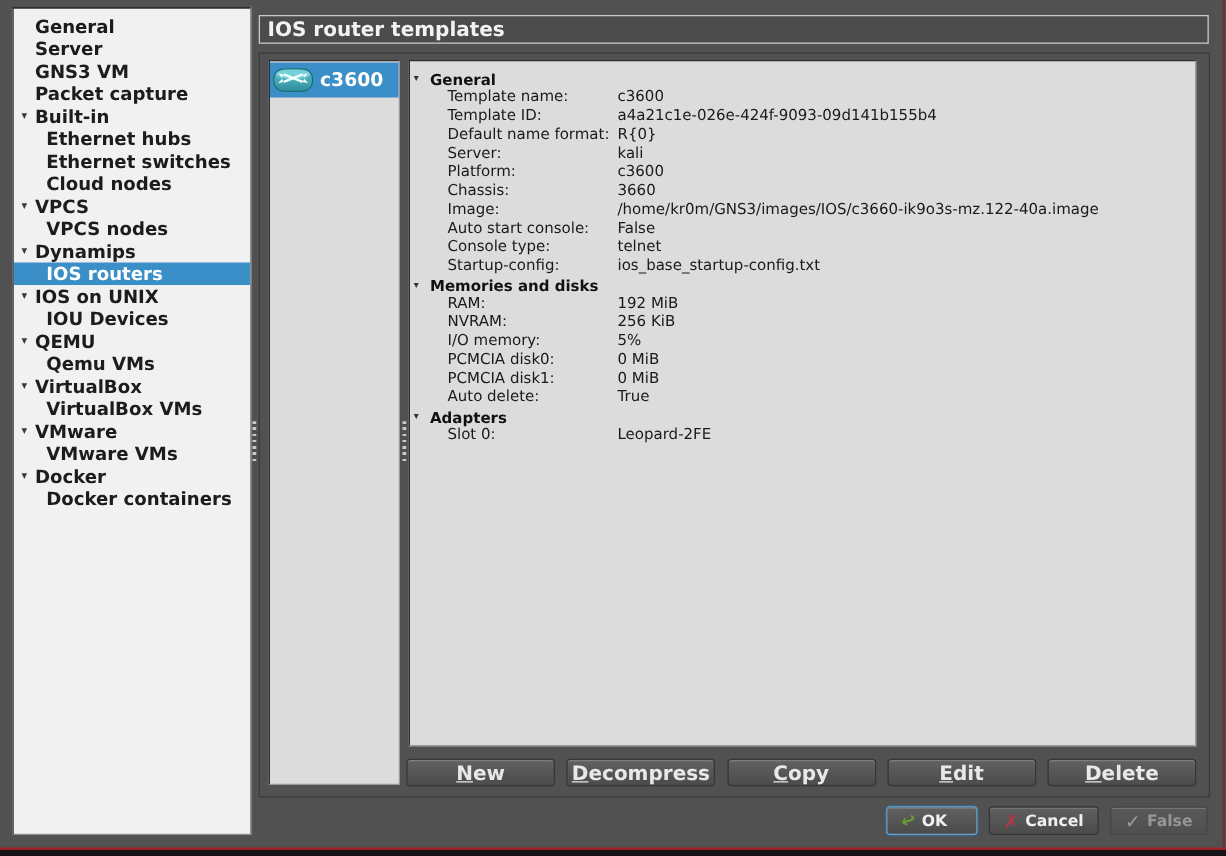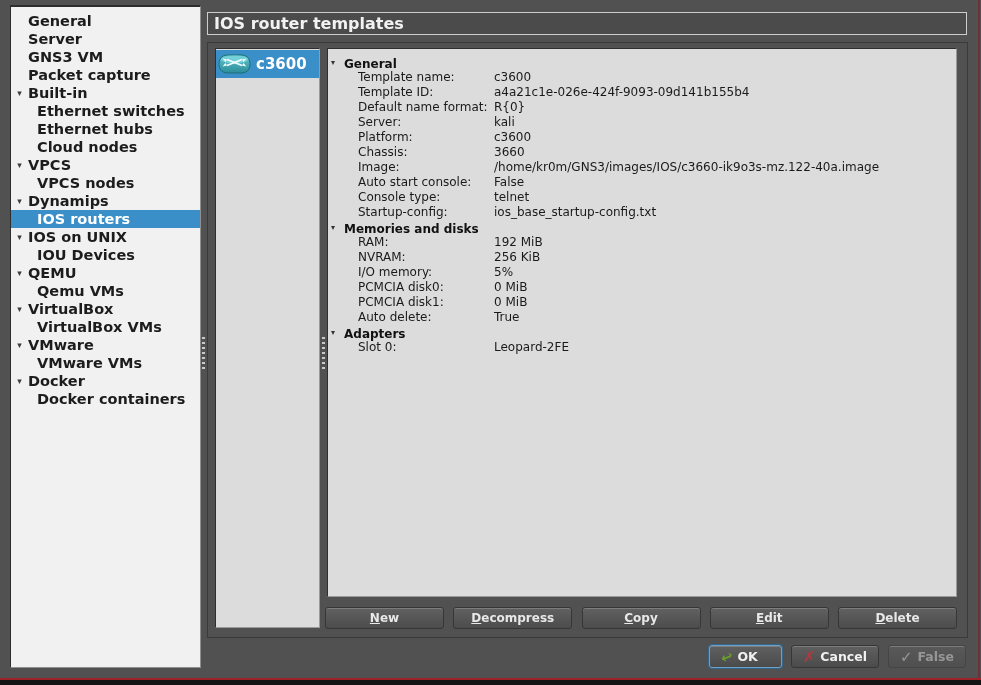--- a/index.html
+++ b/index.html
@@ -72,21 +72,21 @@
   
   #actions-row{
     position:absolute;left:325px;top:607px;width:632px;height:22px;
     display:flex;justify-content:space-between;
   }
   .action-btn{
     width:119px;height:22px;
     background:linear-gradient(#616161,#4c4c4c);
     border:1px solid #363636;border-radius:3px;
     box-shadow:inset 0 1px 0 #7d7d7d;
-    color:#e8e8e8;font-weight:bold;font-size:12px;
+    color:#e8e8e8;font-weight:bold;font-size:16px;
     font-family:"DejaVu Sans","Liberation Sans",sans-serif;
     padding:0;cursor:default;
   }
   .action-btn u{text-decoration:underline;}
 
   
   #dialog-row{
     position:absolute;right:15px;top:645px;height:23px;display:flex;gap:9px;align-items:center;
   }
   .dlg-btn{
@@ -141,26 +141,26 @@
     <span class="lbl">Packet capture</span>
   </div>
 
   <div class="tree-item lvl1">
     <span class="arrow">▾</span>
     <span class="lbl">Built-in</span>
   </div>
 
   <div class="tree-item lvl2">
     <span class="arrow"></span>
+    <span class="lbl">Ethernet hubs</span>
+  </div>
+
+  <div class="tree-item lvl2">
+    <span class="arrow"></span>
     <span class="lbl">Ethernet switches</span>
-  </div>
-
-  <div class="tree-item lvl2">
-    <span class="arrow"></span>
-    <span class="lbl">Ethernet hubs</span>
   </div>
 
   <div class="tree-item lvl2">
     <span class="arrow"></span>
     <span class="lbl">Cloud nodes</span>
   </div>
 
   <div class="tree-item lvl1">
     <span class="arrow">▾</span>
     <span class="lbl">VPCS</span>

